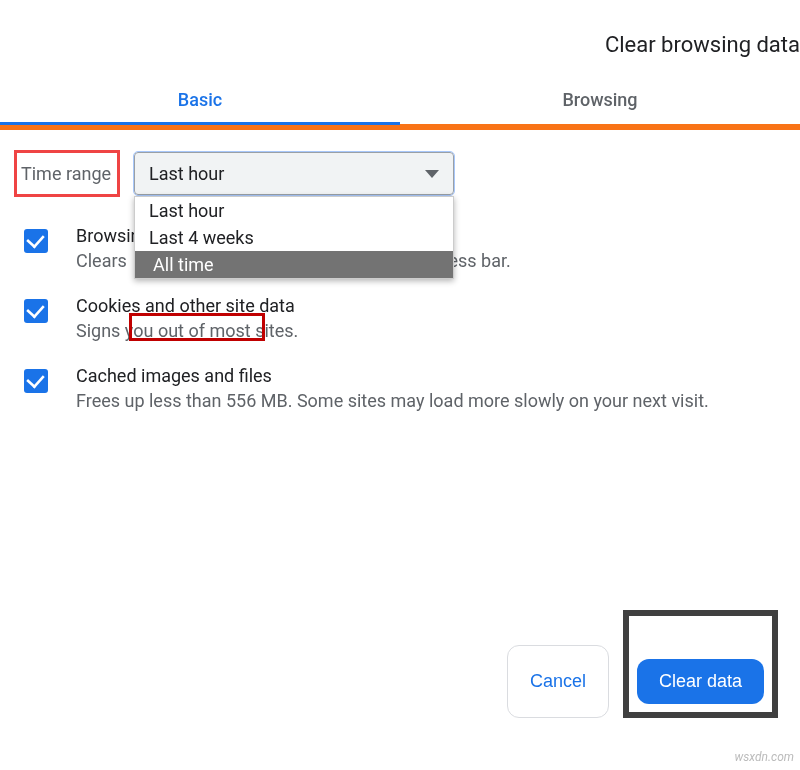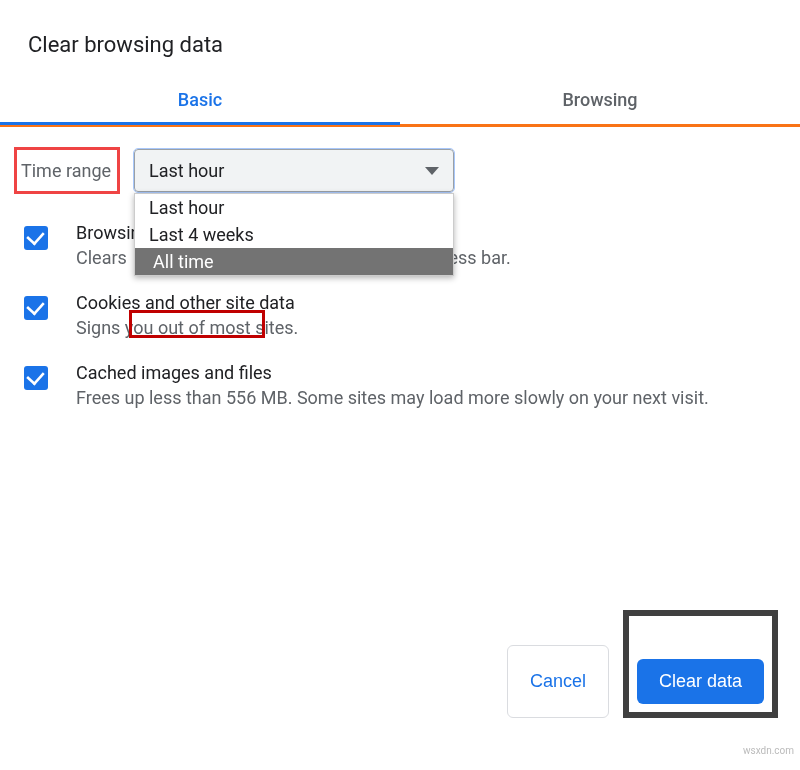--- a/index.html
+++ b/index.html
@@ -10,24 +10,25 @@
       background: #fff;
       width: 800px;
       height: 770px;
       position: relative;
     }
     .dialog-title {
       font-size: 22px;
       color: #202124;
       padding: 32px 0 18px 28px;
       font-weight: 400;
+      text-align: right;
     }
     .tabs {
       display: flex;
-      border-bottom: 3px solid #f97316;
+      border-bottom: 6px solid #f97316;
     }
     .tab {
       flex: 1;
       text-align: center;
       padding: 14px 0;
       font-size: 18px;
       color: #5f6368;
       cursor: pointer;
       font-weight: 500;
       position: relative;
@@ -133,21 +134,21 @@
     }
     .footer {
       position: absolute;
       right: 22px;
       bottom: 52px;
       display: flex;
       gap: 14px;
     }
     .btn {
       padding: 12px 22px;
-      border-radius: 6px;
+      border-radius: 12px;
       font-size: 18px;
       font-weight: 500;
       cursor: pointer;
       border: none;
       margin-top: 35px;
     }
     .btn-cancel {
       background: #fff;
       color: #1a73e8;
       border: 1px solid #dadce0;
@@ -161,23 +162,24 @@
       padding: 8px;
     }
     .redbox-alltime {
       position: absolute;
       border: 3px solid #c00000;
       pointer-events: none;
       z-index: 20;
     }
     .watermark {
       position: absolute;
-      right: 6px; bottom: 14px;
-      font-size: 10px;
+      right: 6px; bottom: 6px;
+      font-size: 12px;
       color: #bbb;
+      font-style: italic;
     }
   </style>
 </head>
 <body>
 
 <div class="dialog-title">Clear browsing data</div>
 
 <div class="tabs">
   <div class="tab active">Basic</div>
   <div class="tab">Browsing</div>

